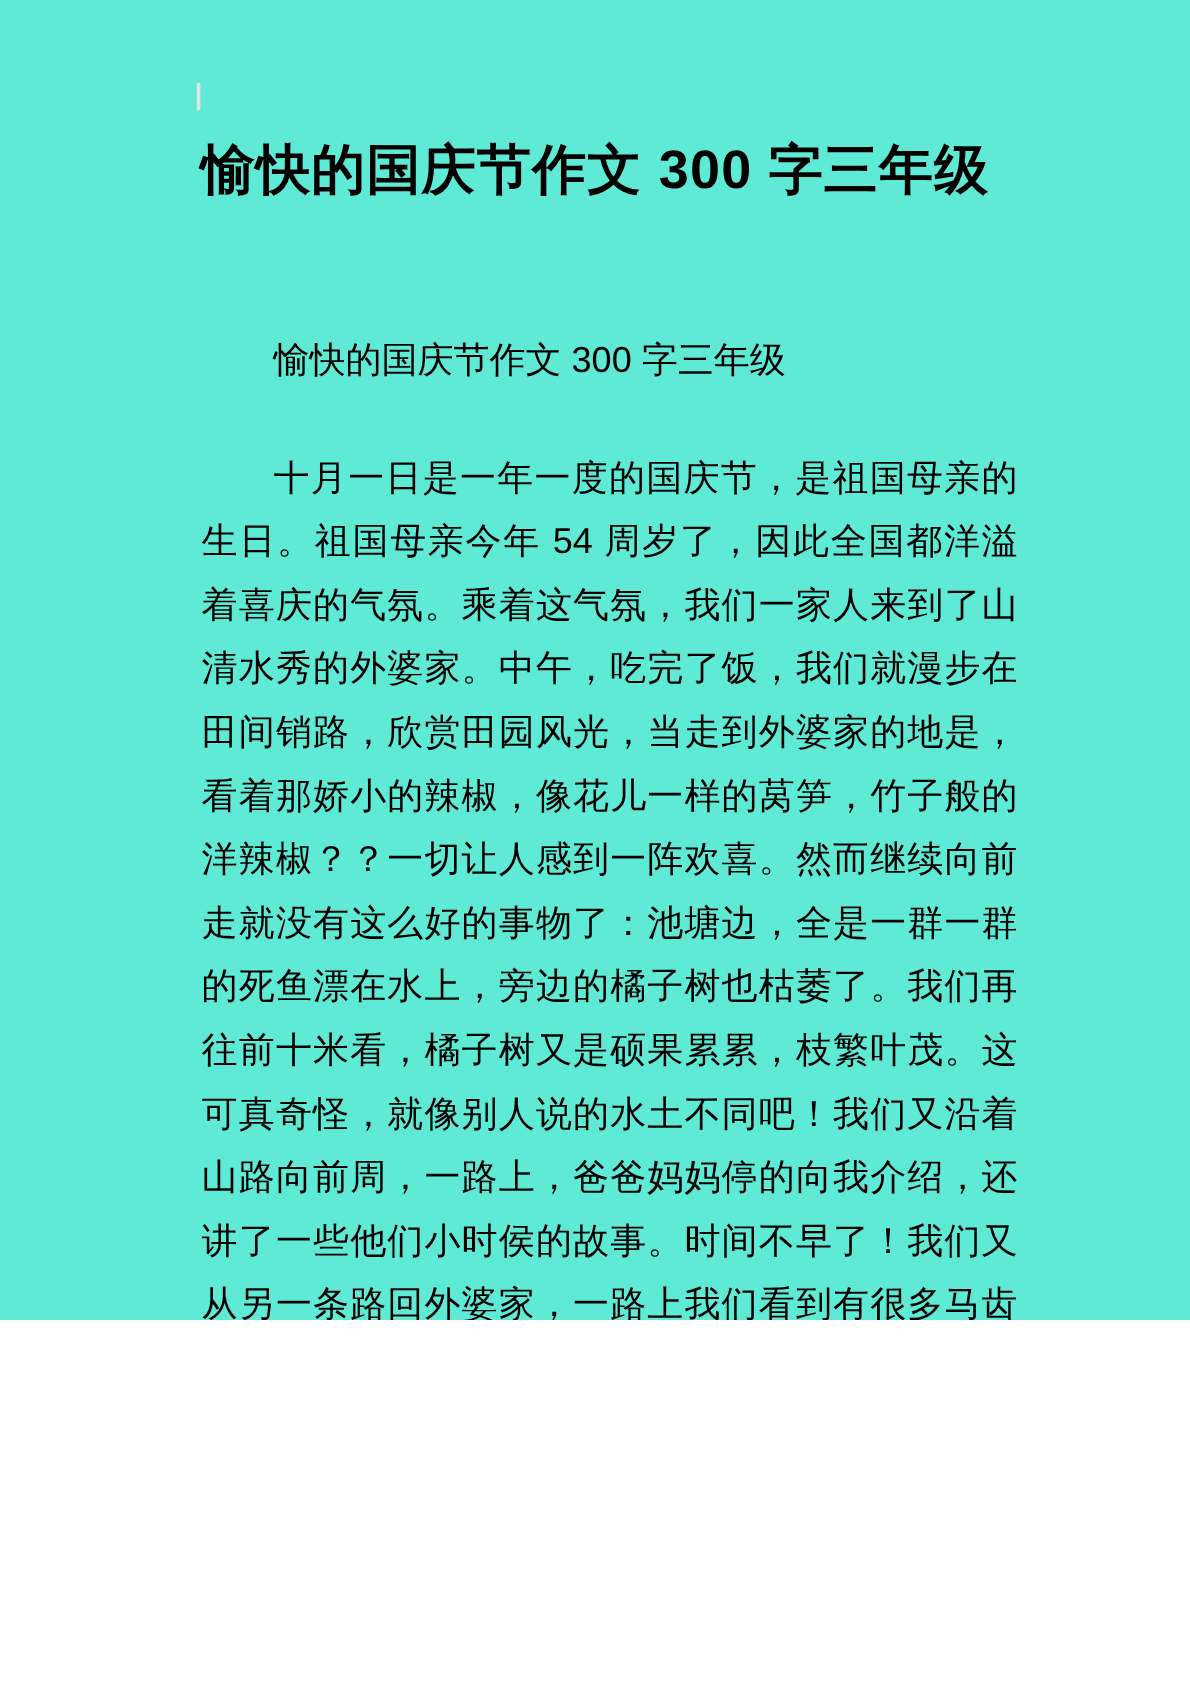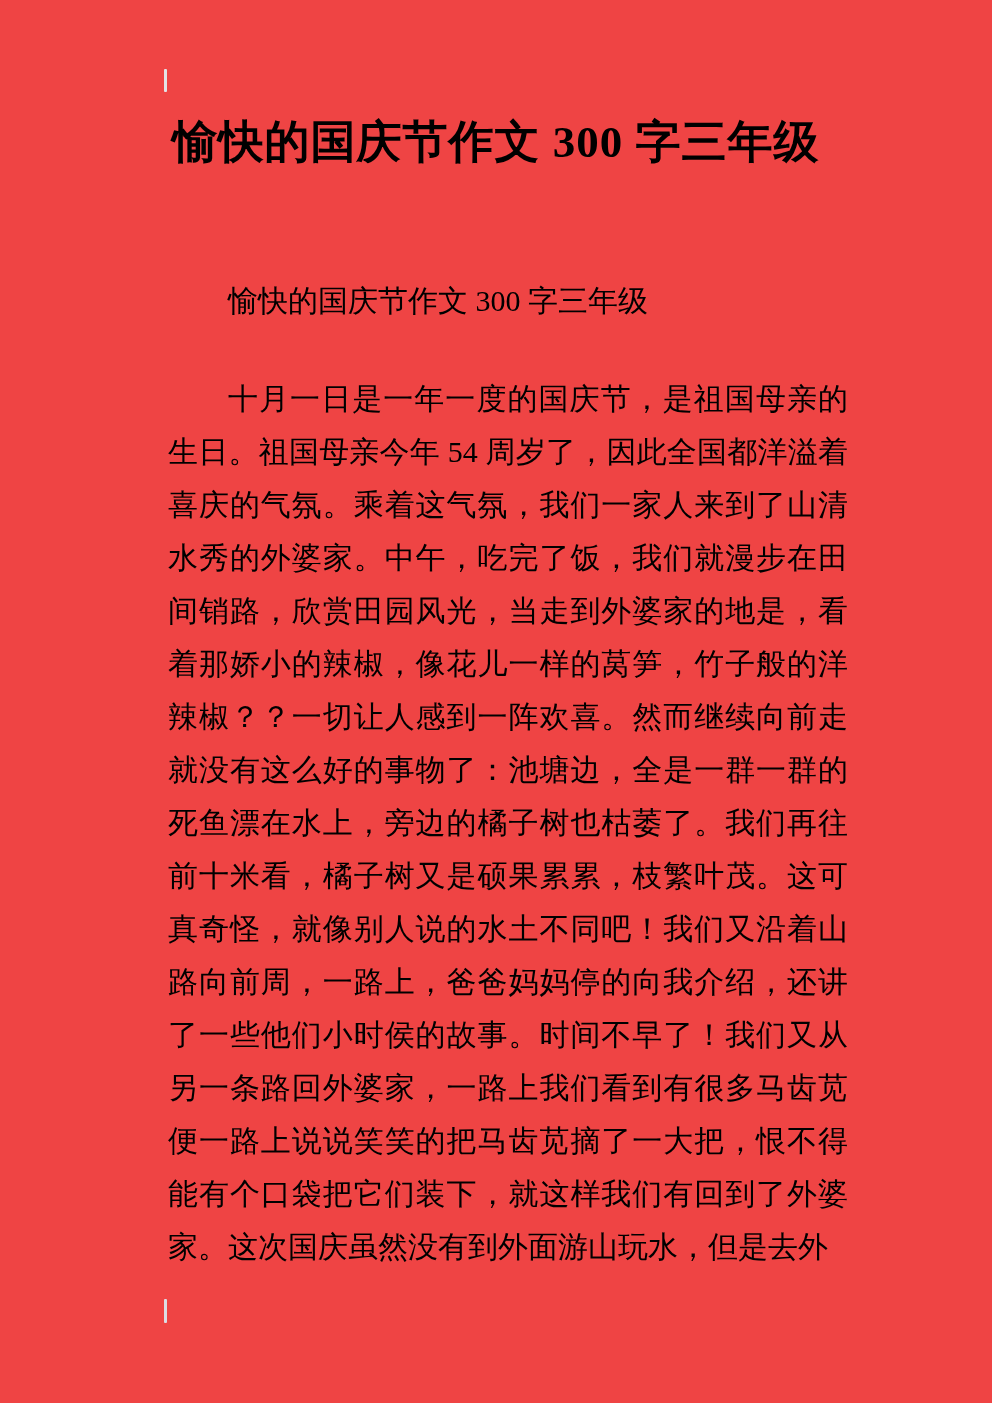--- a/index.html
+++ b/index.html
@@ -3,25 +3,25 @@
 <meta charset="utf-8">
 <style>
   html, body {
     margin: 0;
     padding: 0;
     background: #ffffff;
   }
   .page {
     position: relative;
     width: 992px;
-    height: 1403px;
-    background: #ef4444;
+    height: 1100px;
+    background: #5eead4;
     color: #000000;
     overflow: hidden;
-    font-family: Liberation Serif, serif;
+    font-family: Liberation Sans, sans-serif;
   }
   .doc-title {
     position: absolute;
     top: 114px;
     left: 0;
     width: 992px;
     margin: 0;
     text-align: center;
     font-size: 45px;
     font-weight: bold;

